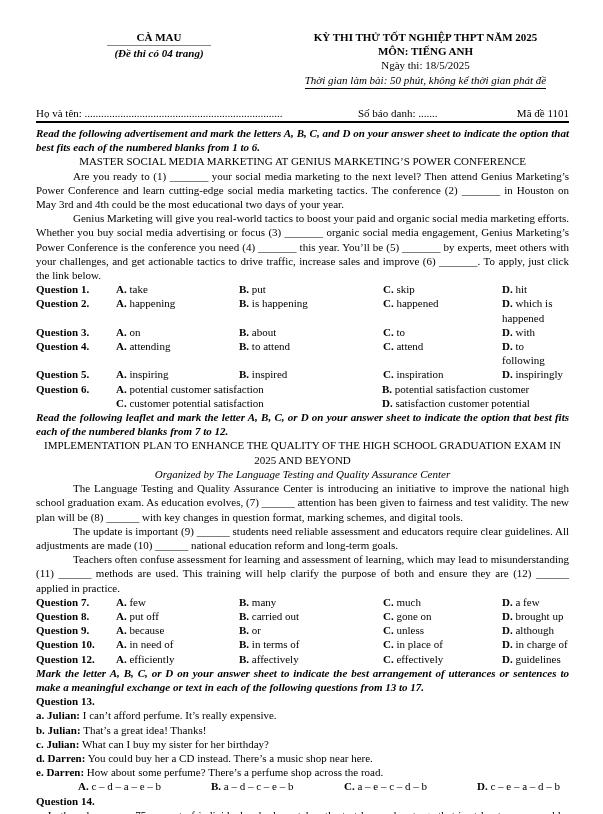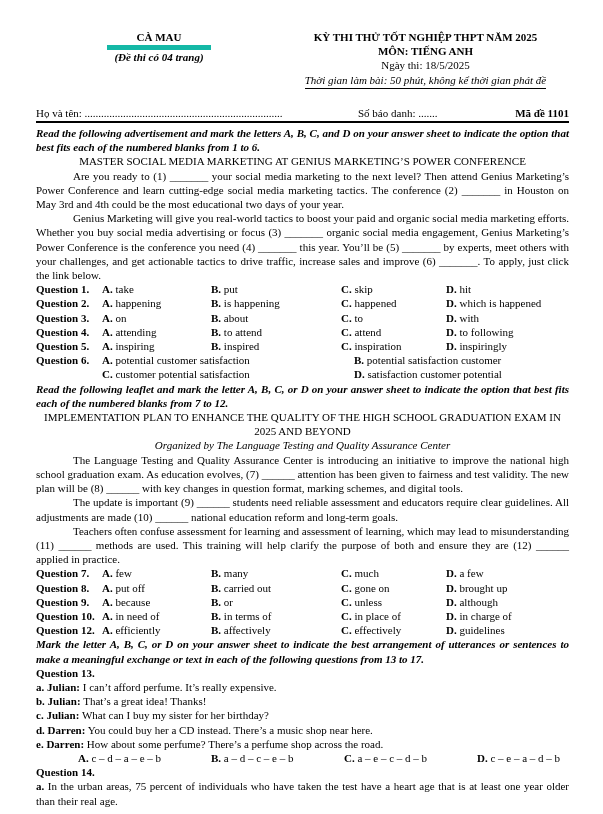--- a/index.html
+++ b/index.html
@@ -9,37 +9,37 @@
     font-family:"Liberation Serif", serif;
     font-size:11px; line-height:14.2px; color:#000;
     background:#fff;
   }
   .b { font-weight:bold; }
   .i { font-style:italic; }
   
   .hdr { display:flex; }
   .hdr-left { width:246px; text-align:center; }
   .hdr-right { flex:1; text-align:center; }
-  .ul-left { display:inline-block; border-bottom:5px solid #14b8a6; padding:0 30px 1px 30px; }
+  .ul-left { display:inline-block; border-bottom:1px solid #14b8a6; padding:0 30px 1px 30px; }
   .ul-right { display:inline-block; border-bottom:1px solid #000000; padding-bottom:1px; }
   .exam-type { margin-top:13px; }
   
   .name-row { display:flex; margin-top:17px; }
   .nr-name { width:322px; }
   .nr-sbd { width:150px; }
-  .nr-code { margin-left:auto; font-weight:bold; }
+  .nr-code { margin-left:auto; font-weight:normal; }
   .thick-rule { border-bottom:2.6px solid #000; margin-top:1px; margin-bottom:3px; }
   
   p { margin:0; }
   .instr { font-weight:bold; font-style:italic; text-align:justify; }
   .sec-title { font-weight:normal; text-align:center; }
   .sec-subtitle { font-style:italic; text-align:center; }
   .para { text-align:justify; text-indent:37px; }
   
-  .q-row { display:flex; }
+  .q-row { display:flex;gap:14px; }
   .q-num { width:66px; font-weight:bold; flex-shrink:0; }
   .q-opt-0 { width:109px; flex-shrink:0; }
   .q-opt-1 { width:130px; flex-shrink:0; }
   .q-opt-2 { width:105px; flex-shrink:0; }
   .q-opt-3 { flex:1; }
   .opt-letter { font-weight:bold; }
   
   .q6-col1 { width:252px; flex-shrink:0; }
   .q6-col2 { flex:1; }
   

